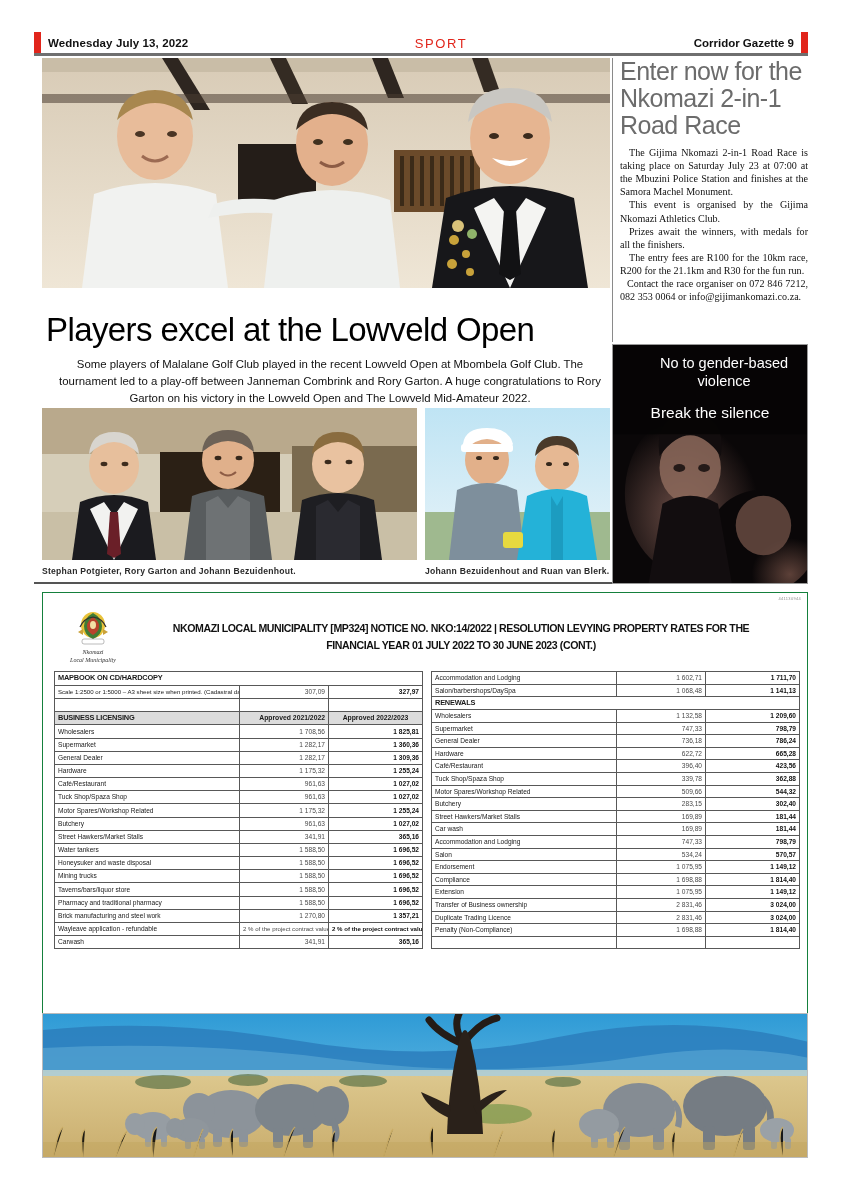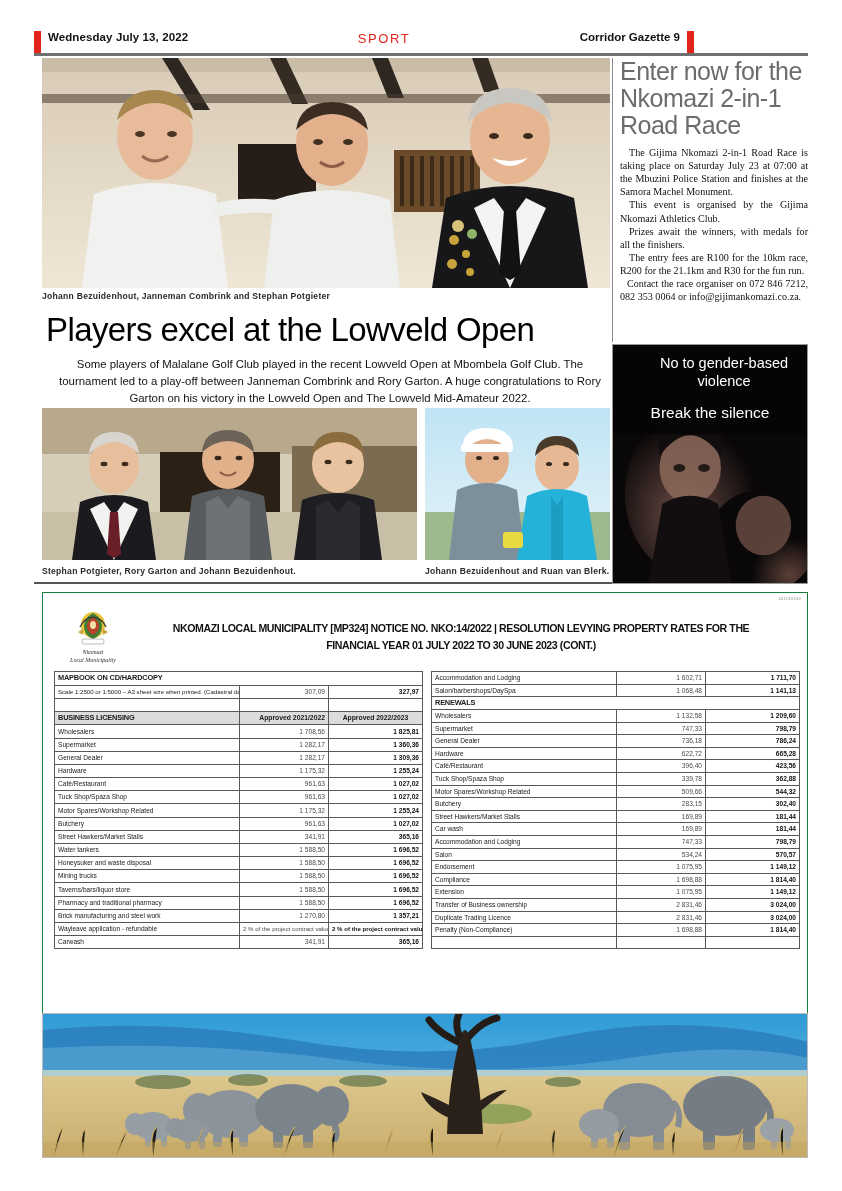--- a/index.html
+++ b/index.html
@@ -18,22 +18,22 @@
     position: absolute;
     left: 0; top: 0;
     width: 842px; height: 1191px;
     background: #fff;
   }
 
   
   .masthead {
     position: absolute;
     left: 34px; top: 31px;
-    width: 660px; height: 24px;
-    display: flex; 
+    width: 774px; height: 24px;
+    display: flex; align-items: center;
   }
   .mast-rule {
     position: absolute;
     left: 34px; top: 53px;
     width: 774px; height: 3px;
     background: #6f6f6f;
   }
   .mast-cap {
     width: 7px; height: 22px; background: #e1251b; flex: 0 0 auto;
   }
@@ -276,21 +276,20 @@
       <g fill="#c8a23a">
         <circle cx="412" cy="182" r="5"></circle>
           <circle cx="424" cy="196" r="4"></circle>
         <circle cx="410" cy="206" r="5"></circle>
           <circle cx="428" cy="214" r="4"></circle>
       </g>
       <circle cx="416" cy="168" r="6" fill="#d9c27a"></circle>
       <circle cx="430" cy="176" r="5" fill="#8fb36a"></circle>
     </svg>
   </div>
-  <div class="cap cap-lead">Johann Bezuidenhout, Janneman Combrink and Stephan Potgieter</div>
 
   <div class="headline">Players excel at the Lowveld Open</div>
   <div class="standfirst">Some players of Malalane Golf Club played in the recent Lowveld Open at Mbombela Golf Club. The tournament led to a play-off between Janneman Combrink and Rory Garton. A huge congratulations to Rory Garton on his victory in the Lowveld Open and The Lowveld Mid-Amateur 2022.</div>
 
   <div class="photo-row">
     <div class="photo-b">
       <svg width="375" height="152" viewBox="0 0 375 152" preserveAspectRatio="none">
         <rect width="375" height="152" fill="#d6ceb9"></rect>
         <rect x="0" y="0" width="375" height="46" fill="#b9a98c"></rect>
         <rect x="118" y="44" width="120" height="60" fill="#2b2015"></rect>

